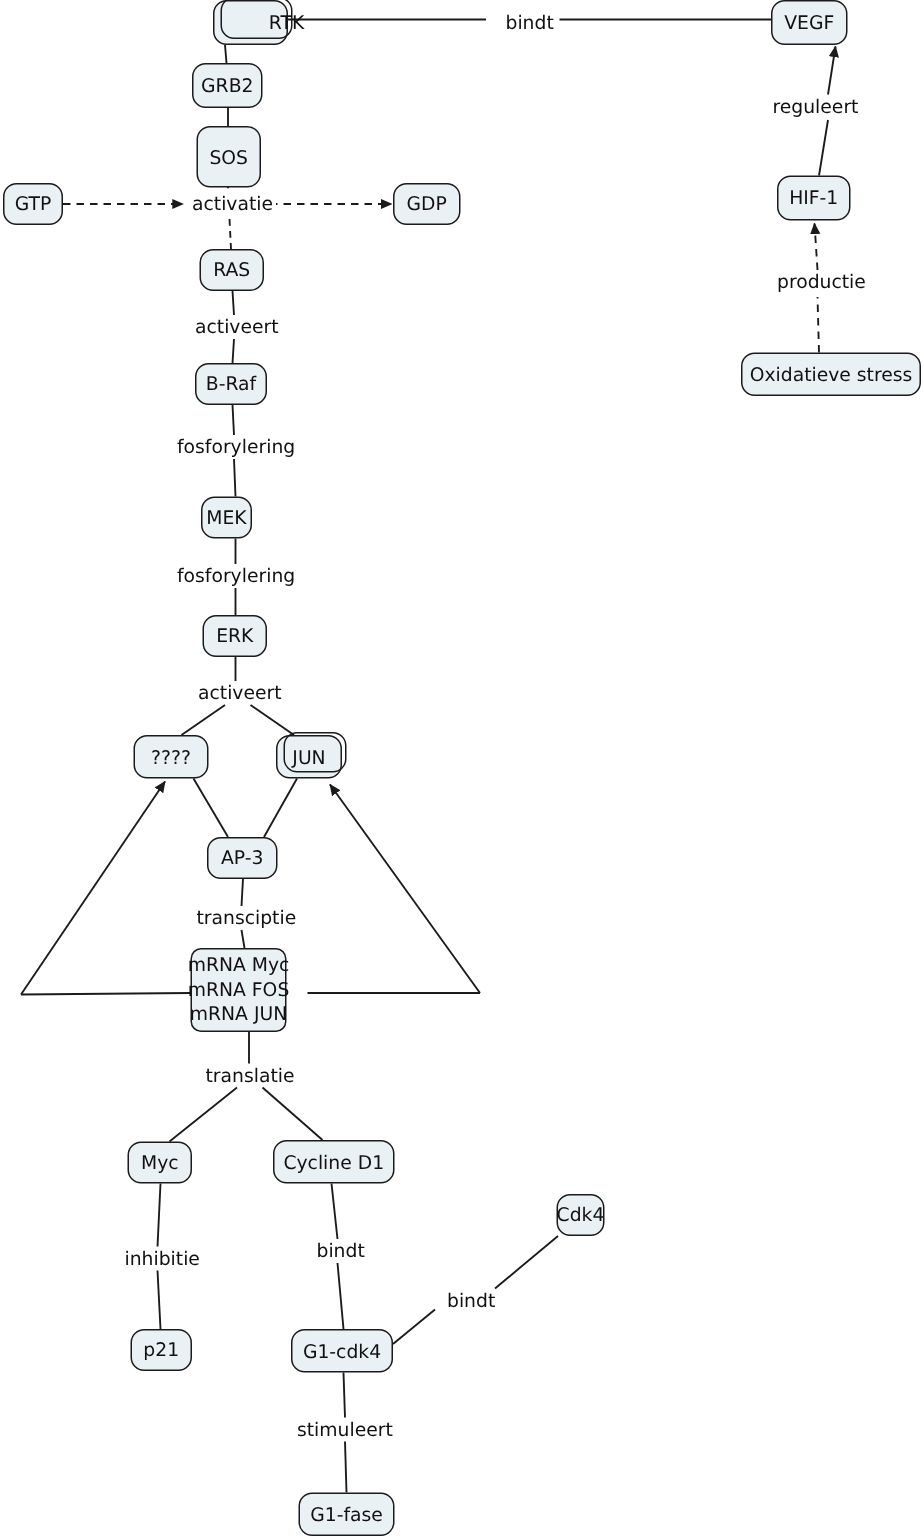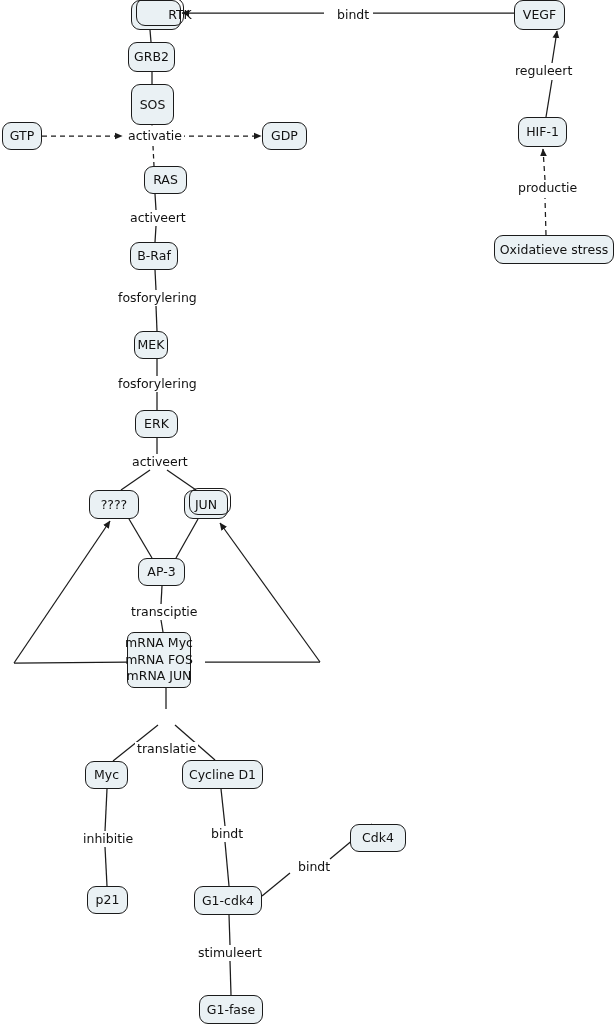--- a/index.html
+++ b/index.html
@@ -148,54 +148,54 @@
       <path d="M 546 117 L 552 80"></path>
       <path d="M 552 63 L 557 31" marker-end="url(#arrowFilled)"></path>
 
       <path d="M 546 235 L 545 198" stroke-dasharray="5 4"></path>
       <path d="M 545 180 L 543 149" stroke-dasharray="5 4" marker-end="url(#arrowFilled)"></path>
 
     </g>
   </svg>
 
   <div id="node-layer">
-      <div class="node doubled" style="left: 131px; top: 0px; width: 46px; height: 30px; padding-left: 48px;">RTK</div>
+      <div class="node doubled" style="left: 142px; top: 0px; width: 46px; height: 30px; padding-left: 48px;">RTK</div>
       <div class="node" style="left: 128px; top: 42px; width: 47px; height: 30px;">GRB2</div>
       <div class="node" style="left: 131px; top: 84px; width: 43px; height: 41px;">SOS</div>
       <div class="node" style="left: 2px; top: 122px; width: 40px; height: 28px;">GTP</div>
       <div class="node" style="left: 262px; top: 122px; width: 45px; height: 28px;">GDP</div>
-      <div class="node" style="left: 133px; top: 166px; width: 43px; height: 28px; margin-left: 11px;">RAS</div>
+      <div class="node" style="left: 133px; top: 166px; width: 43px; height: 28px;">RAS</div>
       <div class="node" style="left: 130px; top: 242px; width: 48px; height: 28px;">B-Raf</div>
       <div class="node" style="left: 134px; top: 331px; width: 34px; height: 28px;">MEK</div>
       <div class="node" style="left: 135px; top: 410px; width: 43px; height: 28px;">ERK</div>
       <div class="node" style="left: 89px; top: 490px; width: 50px; height: 29px;">????</div>
       <div class="node doubled" style="left: 184px; top: 490px; width: 44px; height: 29px;">JUN</div>
       <div class="node" style="left: 138px; top: 558px; width: 47px; height: 28px;">AP-3</div>
       <div class="node multi" style="left: 127px; top: 632px; width: 64px; height: 56px;">mRNA Myc
 mRNA FOS
 mRNA JUN</div>
       <div class="node" style="left: 85px; top: 761px; width: 43px; height: 28px;">Myc</div>
       <div class="node" style="left: 182px; top: 760px; width: 81px; height: 29px;">Cycline D1</div>
-      <div class="node" style="left: 350px; top: 796px; width: 56px; height: 28px; margin-top: 28px;">Cdk4</div>
+      <div class="node" style="left: 371px; top: 796px; width: 32px; height: 28px;">Cdk4</div>
       <div class="node" style="left: 87px; top: 886px; width: 41px; height: 28px;">p21</div>
       <div class="node" style="left: 194px; top: 886px; width: 68px; height: 29px;">G1-cdk4</div>
       <div class="node" style="left: 199px; top: 995px; width: 64px; height: 29px;">G1-fase</div>
       <div class="node" style="left: 514px; top: 0px; width: 51px; height: 30px; text-align: right;">VEGF</div>
       <div class="node" style="left: 518px; top: 117px; width: 49px; height: 30px;">HIF-1</div>
       <div class="node" style="left: 494px; top: 235px; width: 120px; height: 29px;">Oxidatieve stress</div>
     </div>
   <div id="label-layer">
       <div class="edge-label" style="left: 335px; top: 8px;">bindt</div>
       <div class="edge-label" style="left: 126px; top: 129px;">activatie</div>
       <div class="edge-label" style="left: 128px; top: 211px;">activeert</div>
       <div class="edge-label" style="left: 116px; top: 291px;">fosforylering</div>
       <div class="edge-label" style="left: 116px; top: 377px;">fosforylering</div>
       <div class="edge-label" style="left: 130px; top: 455px;">activeert</div>
       <div class="edge-label" style="left: 129px; top: 605px;">transciptie</div>
-      <div class="edge-label" style="left: 135px; top: 710px; margin-top: 32px;">translatie</div>
+      <div class="edge-label" style="left: 135px; top: 710px;">translatie</div>
       <div class="edge-label" style="left: 81px; top: 832px;">inhibitie</div>
       <div class="edge-label" style="left: 209px; top: 827px;">bindt</div>
       <div class="edge-label" style="left: 296px; top: 860px;">bindt</div>
       <div class="edge-label" style="left: 196px; top: 946px;">stimuleert</div>
       <div class="edge-label" style="left: 513px; top: 64px;">reguleert</div>
       <div class="edge-label" style="left: 516px; top: 181px;">productie</div>
     </div>
 
 </div>
 

